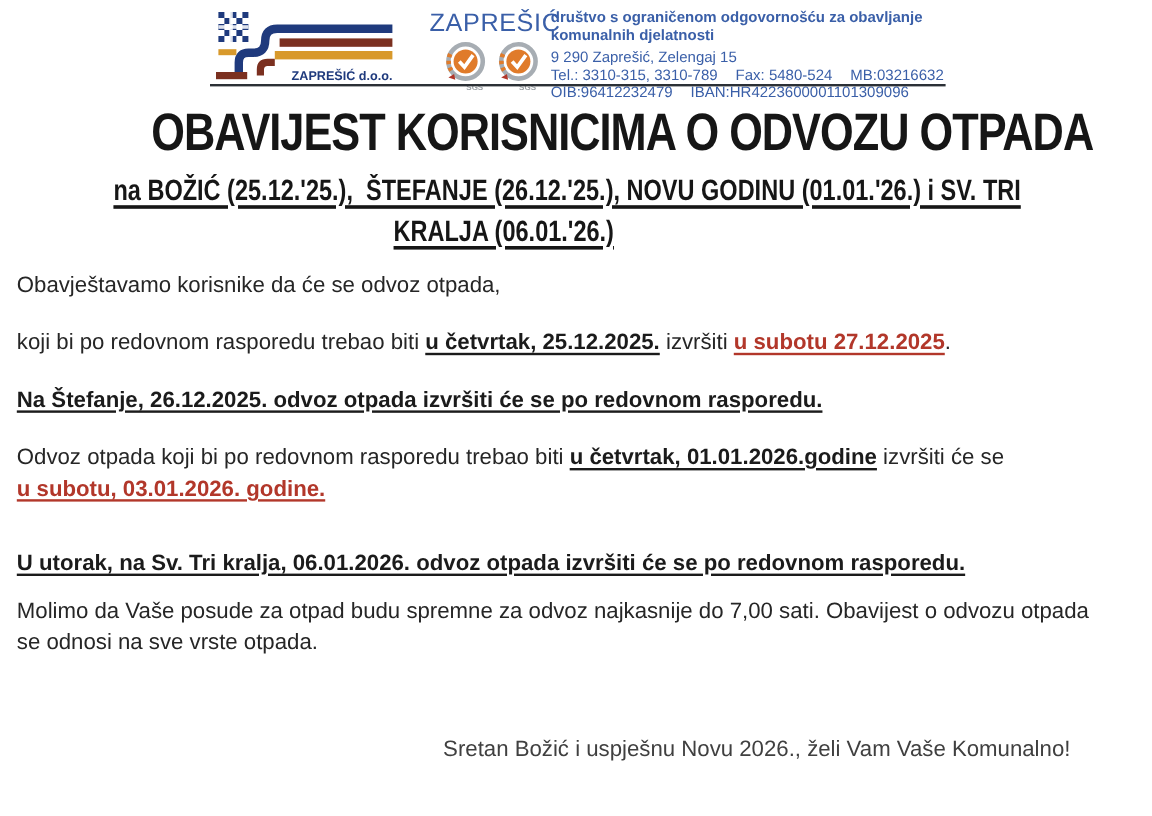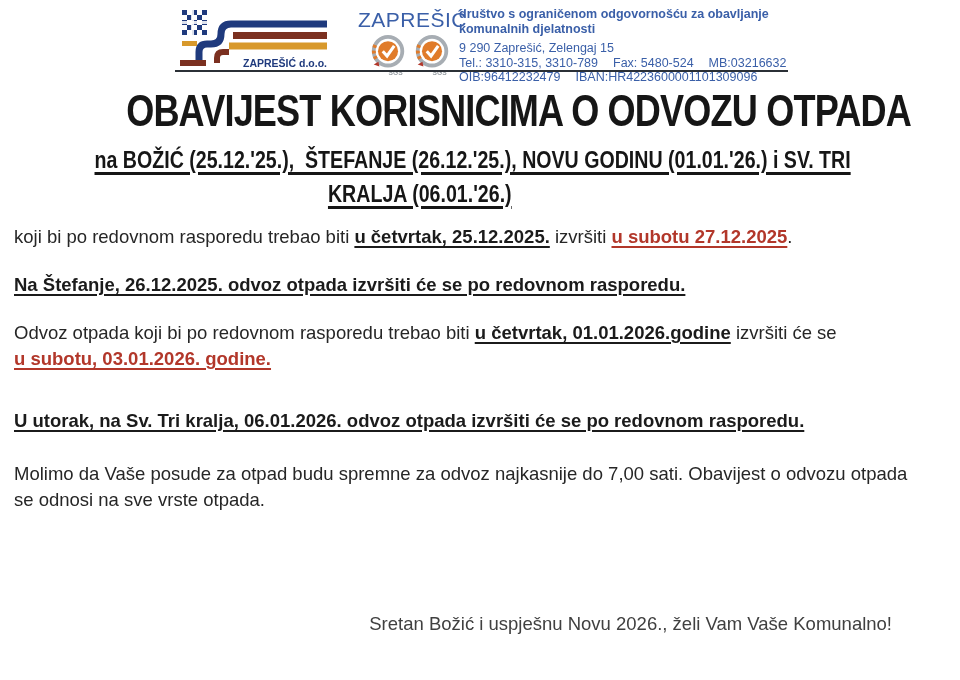--- a/index.html
+++ b/index.html
@@ -34,21 +34,21 @@
   .subtitle-line{line-height:31px;}
   .subtitle-line>span{
     display:inline-block;transform:scaleX(.8);transform-origin:50% 50%;
     font-size:24.5px;font-weight:bold;white-space:pre;
     text-decoration:underline;text-decoration-thickness:2.5px;text-underline-offset:4px;
   }
   
   .body{position:absolute;left:14px;top:224px;width:906px;font-size:18.5px;line-height:26px;color:#262626;}
   .body p{margin:0 0 22px 0;}
   .body p.p4{margin-bottom:36px;}
-  .body p.p5{margin-bottom:27px;}
+  .body p.p5{margin-bottom:14px;}
   .b{
     font-weight:bold;color:#1b1b1b;
     text-decoration:underline;text-decoration-thickness:2px;text-underline-offset:3px;
   }
   .r{
     font-weight:bold;color:var(--accent-red);
     text-decoration:underline;text-decoration-thickness:2px;text-underline-offset:3px;
   }
   .closing{position:absolute;left:0;top:613px;width:892px;text-align:right;font-size:18.5px;color:#404040;}
 </style>
@@ -139,20 +139,21 @@
 
   <div class="title">
     <span>OBAVIJEST KORISNICIMA O ODVOZU OTPADA</span>
   </div>
   <div class="subtitle">
     <div class="subtitle-line"><span>na BOŽIĆ (25.12.'25.),  ŠTEFANJE (26.12.'25.), NOVU GODINU (01.01.'26.) i SV. TRI</span></div>
     <div class="subtitle-line"><span>KRALJA (06.01.'26.)</span></div>
   </div>
 
   <div class="body">
+    <p>Obavještavamo korisnike da će se odvoz otpada,</p>
 
     <p><span>koji bi po redovnom rasporedu trebao biti </span><span class="b">u četvrtak, 25.12.2025.</span><span> izvršiti </span><span class="r">u subotu 27.12.2025</span><span>.</span></p>
 
     <p><span class="b">Na Štefanje, 26.12.2025. odvoz otpada izvršiti će se po redovnom rasporedu.</span></p>
 
     <p class="p4"><span>Odvoz otpada koji bi po redovnom rasporedu trebao biti </span><span class="b">u četvrtak, 01.01.2026.godine</span><span> izvršiti će se</span><br><span class="r">u subotu, 03.01.2026. godine.</span></p>
 
     <p class="p5"><span class="b">U utorak, na Sv. Tri kralja, 06.01.2026. odvoz otpada izvršiti će se po redovnom rasporedu.</span></p>
 
     <p>Molimo da Vaše posude za otpad budu spremne za odvoz najkasnije do 7,00 sati. Obavijest o odvozu otpada se odnosi na sve vrste otpada.</p>

